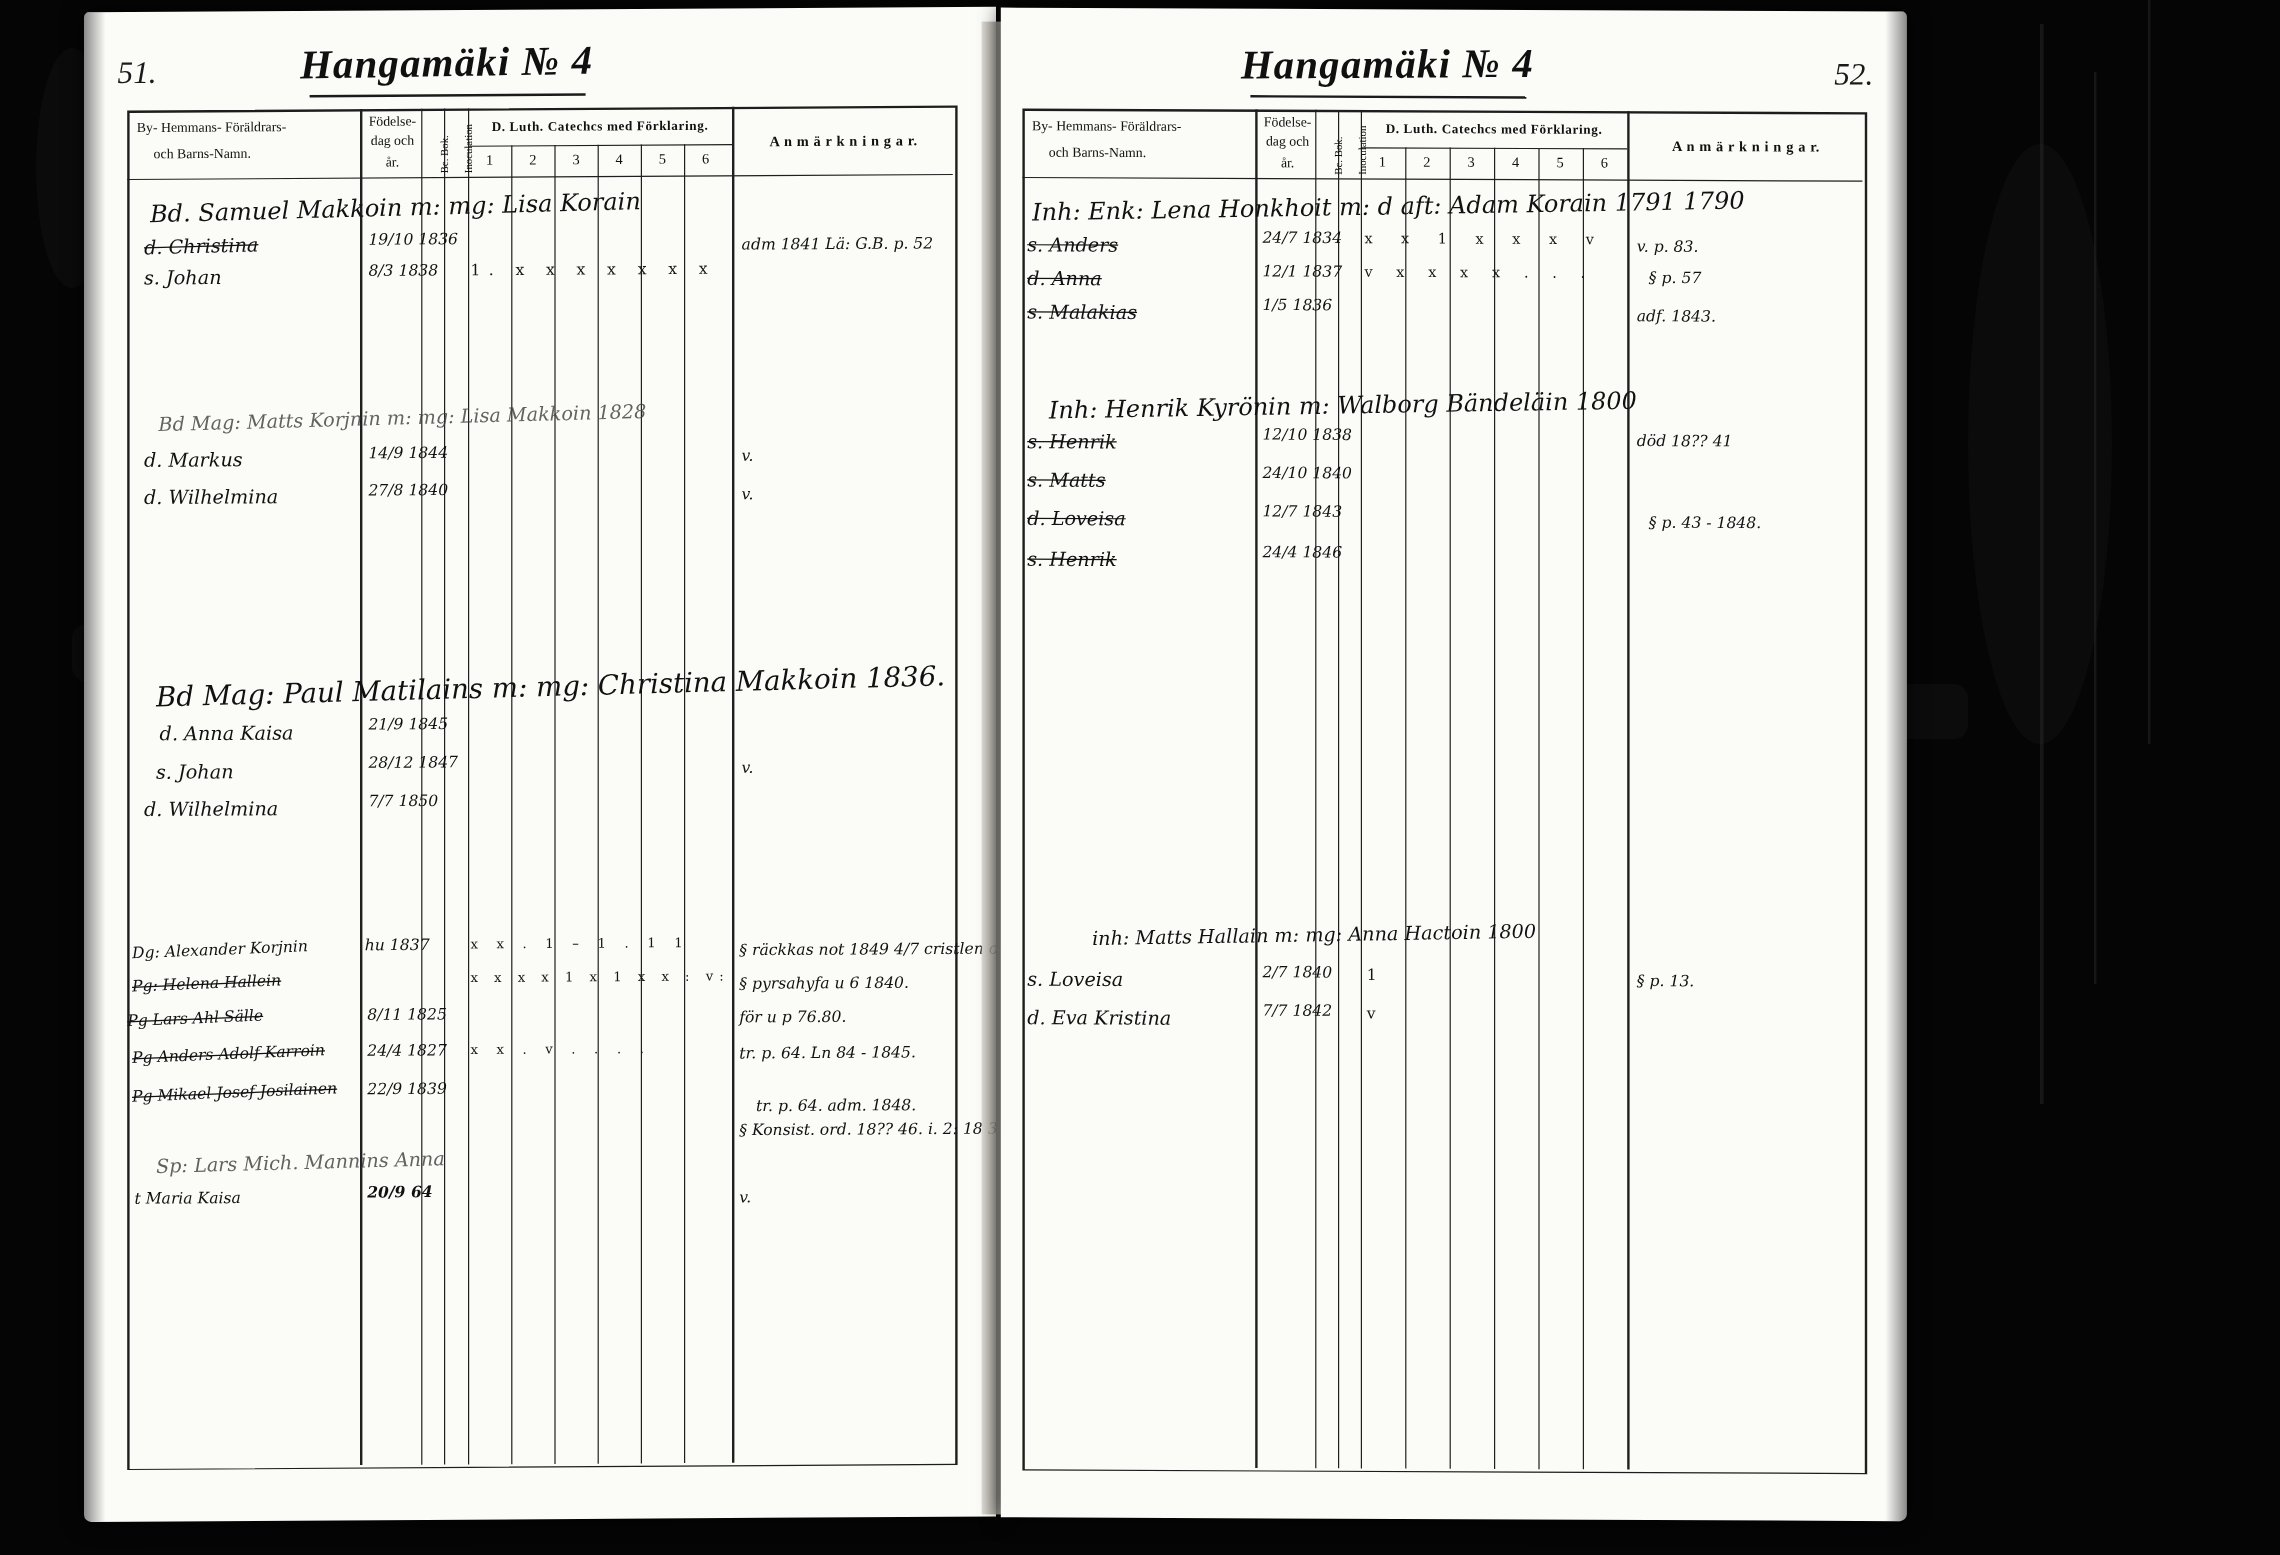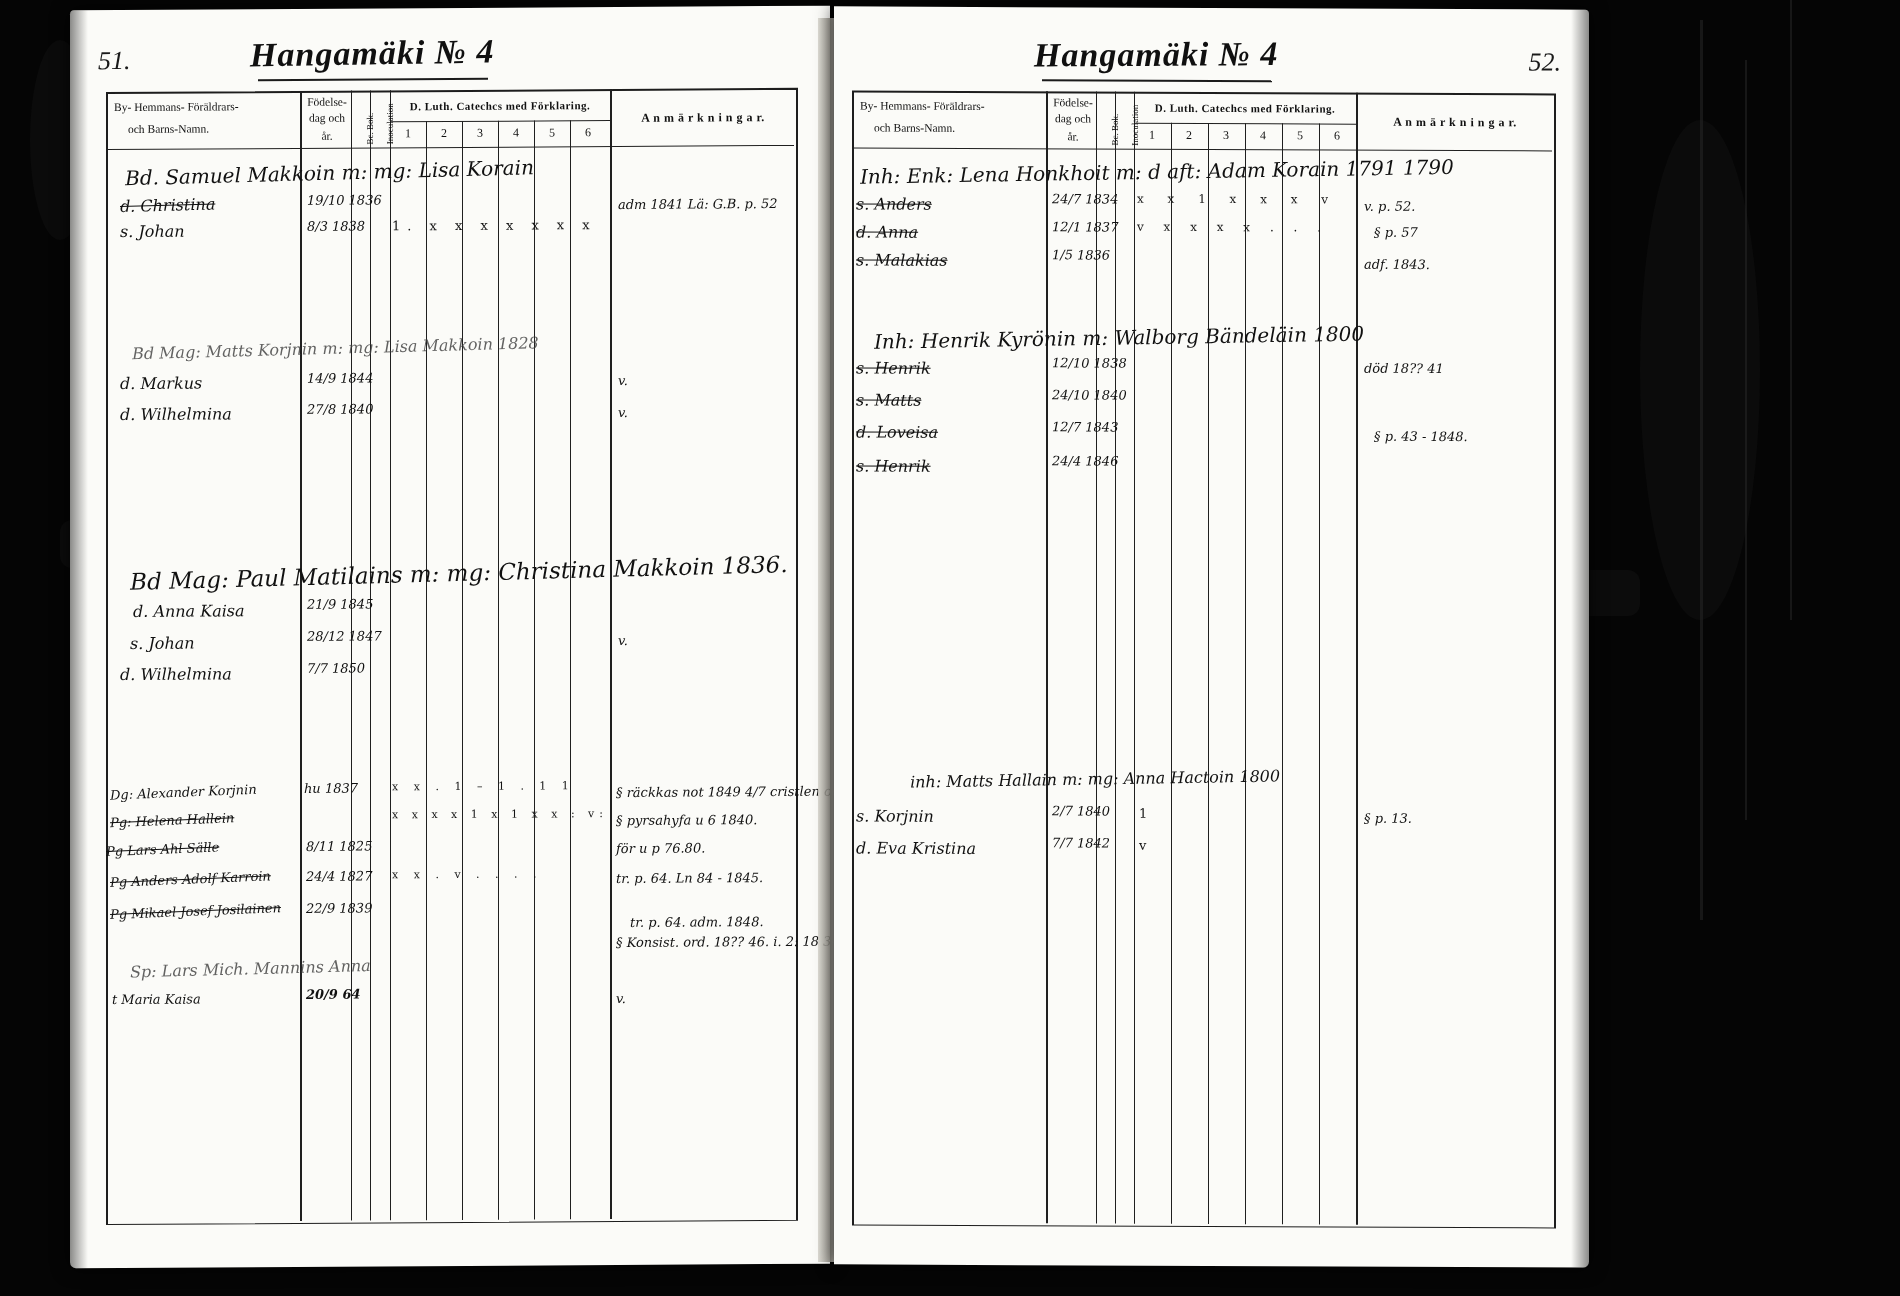--- a/index.html
+++ b/index.html
@@ -238,21 +238,21 @@
         <div class="num" style="left:422px;top:120px;">4</div>
         <div class="num" style="left:459px;top:120px;">5</div>
         <div class="num" style="left:496px;top:120px;">6</div>
 
         <div class="colhead b" style="left:526px;top:106px;width:190px;font-size:12px;">A n m ä r k n i n g a r.</div>
 
         <div class="hw l sk" style="left:26px;top:152px;">Inh: Enk: Lena Honkhoit m: d aft: Adam Korain 1791 1790</div>
         <div class="hw m" style="left:22px;top:188px;"><span class="strike">s. Anders</span></div>
         <div class="hw s" style="left:218px;top:184px;">24/7 1834</div>
         <div class="marks" style="left:303px;top:184px;font-size:12px;letter-spacing:10px;">x  x  1  x   x   x   v</div>
-        <div class="hw s" style="left:530px;top:190px;">v. p. 52.</div>
+        <div class="hw s" style="left:530px;top:190px;">v. p. 83.</div>
 
         <div class="hw m" style="left:22px;top:216px;"><span class="strike">d. Anna</span></div>
         <div class="hw s" style="left:218px;top:212px;">12/1 1837</div>
         <div class="marks" style="left:303px;top:212px;font-size:12px;letter-spacing:8px;">v   x  x x x   .     .     .</div>
         <div class="hw s" style="left:540px;top:216px;">§ p. 57</div>
 
         <div class="hw m" style="left:22px;top:244px;"><span class="strike">s. Malakias</span></div>
         <div class="hw s" style="left:218px;top:240px;">1/5 1836</div>
         <div class="hw s" style="left:530px;top:248px;">adf. 1843.</div>
 
@@ -265,21 +265,21 @@
         <div class="hw s" style="left:218px;top:380px;">24/10 1840</div>
 
         <div class="hw m" style="left:22px;top:416px;"><span class="strike">d. Loveisa</span></div>
         <div class="hw s" style="left:218px;top:412px;">12/7 1843</div>
         <div class="hw s" style="left:540px;top:420px;">§ p. 43 - 1848.</div>
 
         <div class="hw m" style="left:22px;top:450px;"><span class="strike">s. Henrik</span></div>
         <div class="hw s" style="left:218px;top:446px;">24/4 1846</div>
 
         <div class="hw m sk" style="left:76px;top:762px;">inh: Matts Hallain m: mg: Anna Hactoin 1800</div>
-        <div class="hw m" style="left:22px;top:800px;">s. Korjnin</div>
+        <div class="hw m" style="left:22px;top:800px;">s. Loveisa</div>
         <div class="hw s" style="left:218px;top:796px;">2/7 1840</div>
         <div class="marks" style="left:305px;top:798px;">1</div>
         <div class="hw s" style="left:530px;top:802px;">§ p. 13.</div>
 
         <div class="hw m" style="left:22px;top:832px;">d. Eva Kristina</div>
         <div class="hw s" style="left:218px;top:828px;">7/7 1842</div>
         <div class="marks" style="left:305px;top:830px;">v</div>
       </div>
     </div>
   </div>

